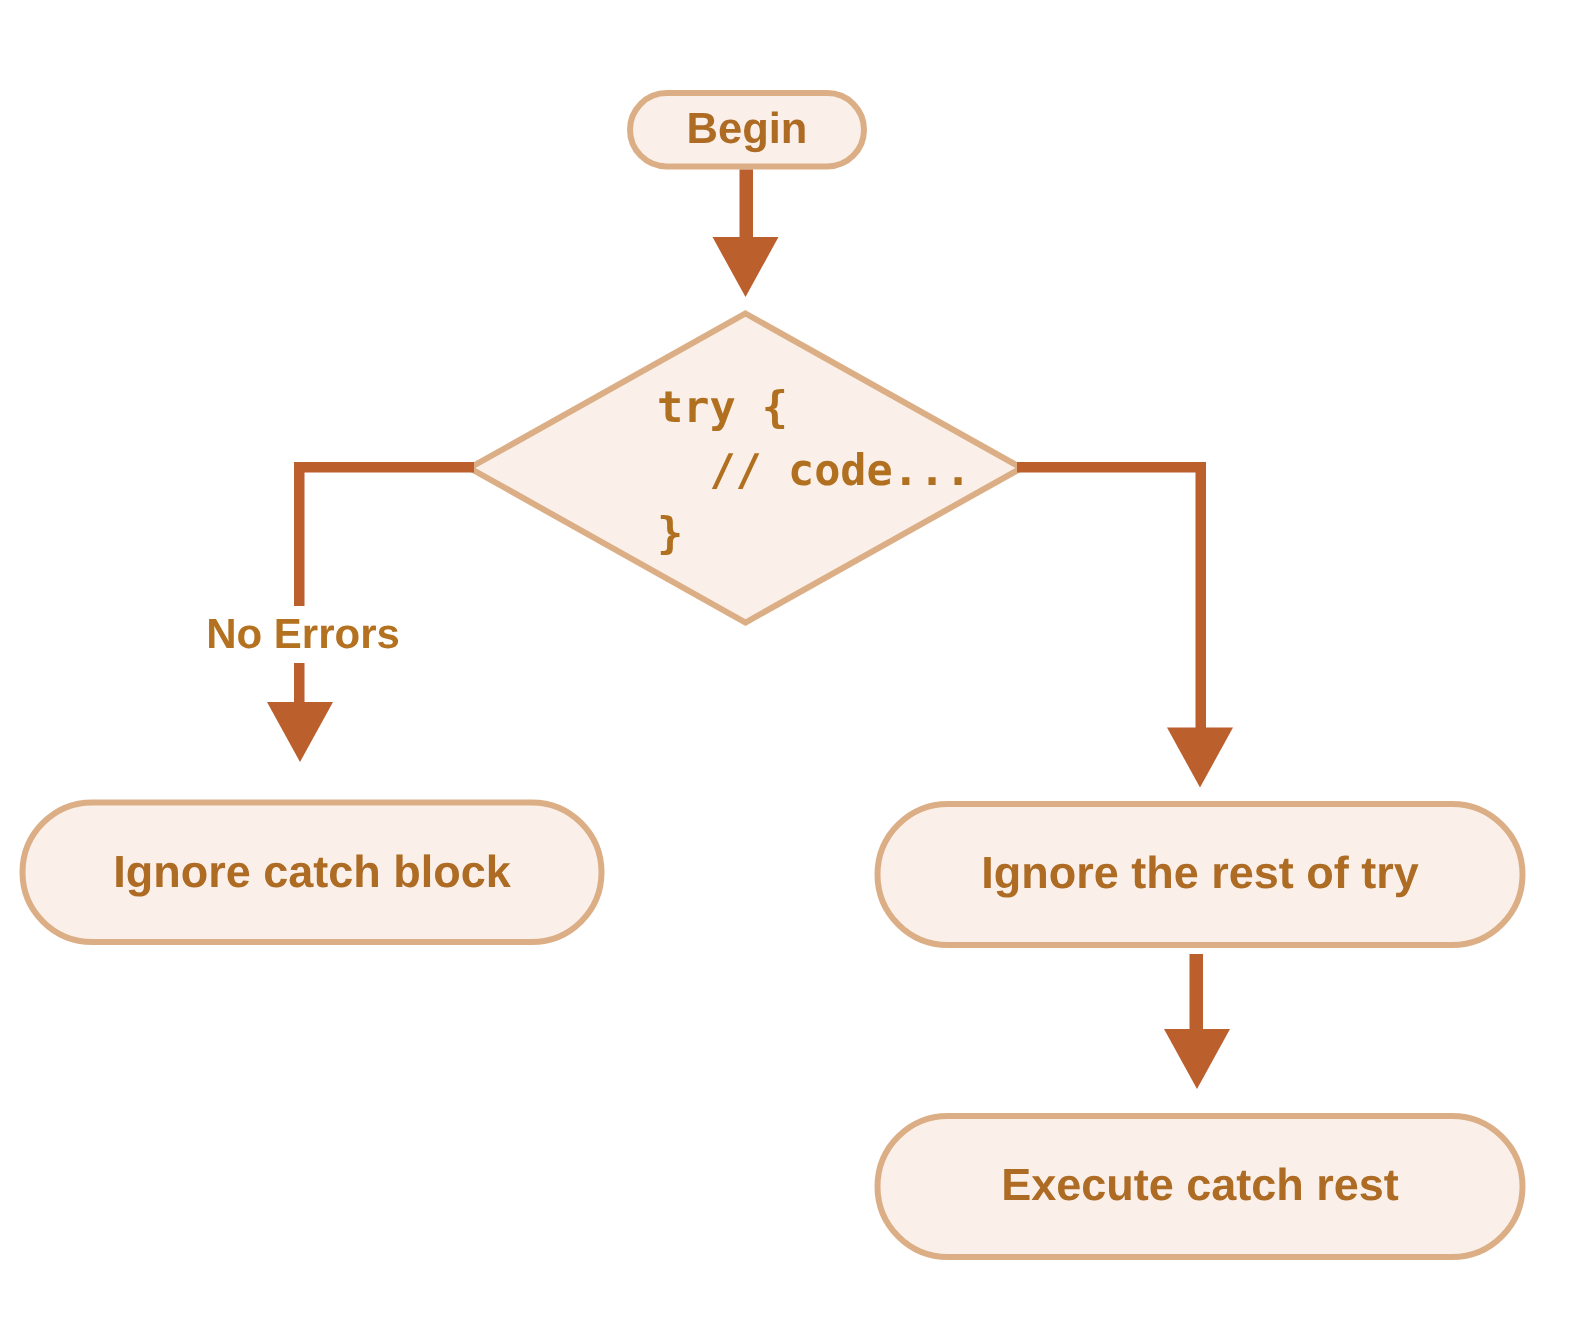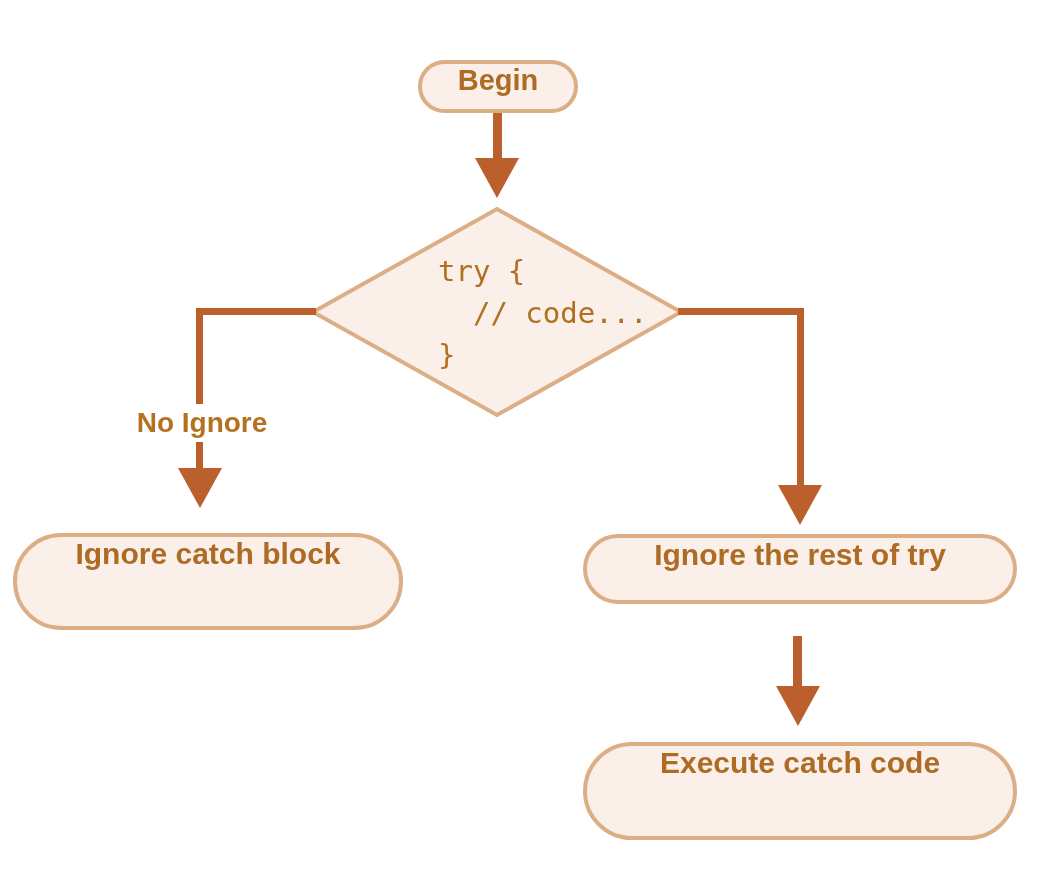--- a/index.html
+++ b/index.html
@@ -20,28 +20,28 @@
     background: var(--bg);
     overflow: hidden;
     font-family: "Liberation Sans", sans-serif;
   }
   .pill {
     position: absolute;
     background: var(--node-fill);
     border: 4px solid var(--node-border);
     border-radius: 999px;
     display: flex;
-    align-items: flex-start;
+    align-items: center;
     justify-content: center;
     color: var(--node-text);
     font-weight: 700;
   }
   .pill-begin        { left: 418px; top: 60px;  width: 160px; height: 53px; font-size: 29px; }
   .pill-ignore-catch { left: 13px;   top: 533px; width: 390px; height: 97px; font-size: 30px; }
-  .pill-ignore-rest  { left: 583px; top: 534px; width: 434px; height: 70px; font-size: 30px; }
+  .pill-ignore-rest  { left: 583px; top: 534px; width: 434px; height: 98px; font-size: 30px; }
   .pill-exec-catch   { left: 583px; top: 742px; width: 434px; height: 98px; font-size: 30px; }
 
   .shaft { position: absolute; background: var(--connector); }
   .shaft-v1 { left: 493px; top: 113px; width: 9px; height: 49px; }
   .shaft-lh { left: 196px; top: 308px; width: 120px; height: 7px; }
   .shaft-lv { left: 196px; top: 308px; width: 7px; height: 164px; }
   .shaft-rh { left: 678px; top: 308px; width: 126px; height: 7px; }
   .shaft-rv { left: 797px; top: 308px; width: 7px; height: 179px; }
   .shaft-v2 { left: 793px; top: 636px; width: 9px; height: 52px; }
 
@@ -64,20 +64,21 @@
     stroke-width: 4;
   }
   .code {
     position: absolute;
     left: 438px; top: 250px;
     font-family: "DejaVu Sans Mono", monospace;
     font-size: 29px;
     line-height: 42px;
     color: var(--code-text);
     white-space: pre;
+    font-weight: bold;
   }
   .edge-label {
     position: absolute;
     transform: translate(-50%, -50%);
     background: var(--bg);
     padding: 3px 9px;
     font-size: 28px;
     font-weight: 700;
     color: var(--edge-label);
     white-space: nowrap;
@@ -100,34 +101,34 @@
   <svg class="diamond-svg" width="376" height="212" viewBox="0 0 376 212">
     <polygon points="188,3 372,106 188,209 4,106"></polygon>
   </svg>
   <pre class="code">try {
   // code...
 }</pre>
 
   <div class="shaft shaft-lh"></div>
   <div class="shaft shaft-lv"></div>
   <div class="arrowhead head-l"></div>
-  <div class="edge-label label-no-errors">No Ignore</div>
+  <div class="edge-label label-no-errors">No Errors</div>
 
   <div class="shaft shaft-rh"></div>
   <div class="shaft shaft-rv"></div>
   <div class="arrowhead head-r"></div>
 
   <div class="pill pill-ignore-catch">
     <span>Ignore catch block</span>
   </div>
 
   <div class="pill pill-ignore-rest">
     <span>Ignore the rest of try</span>
   </div>
 
   <div class="shaft shaft-v2"></div>
   <div class="arrowhead head-2"></div>
 
   <div class="pill pill-exec-catch">
-    <span>Execute catch code</span>
+    <span>Execute catch rest</span>
   </div>
 
 </div>
 
 </body></html>

